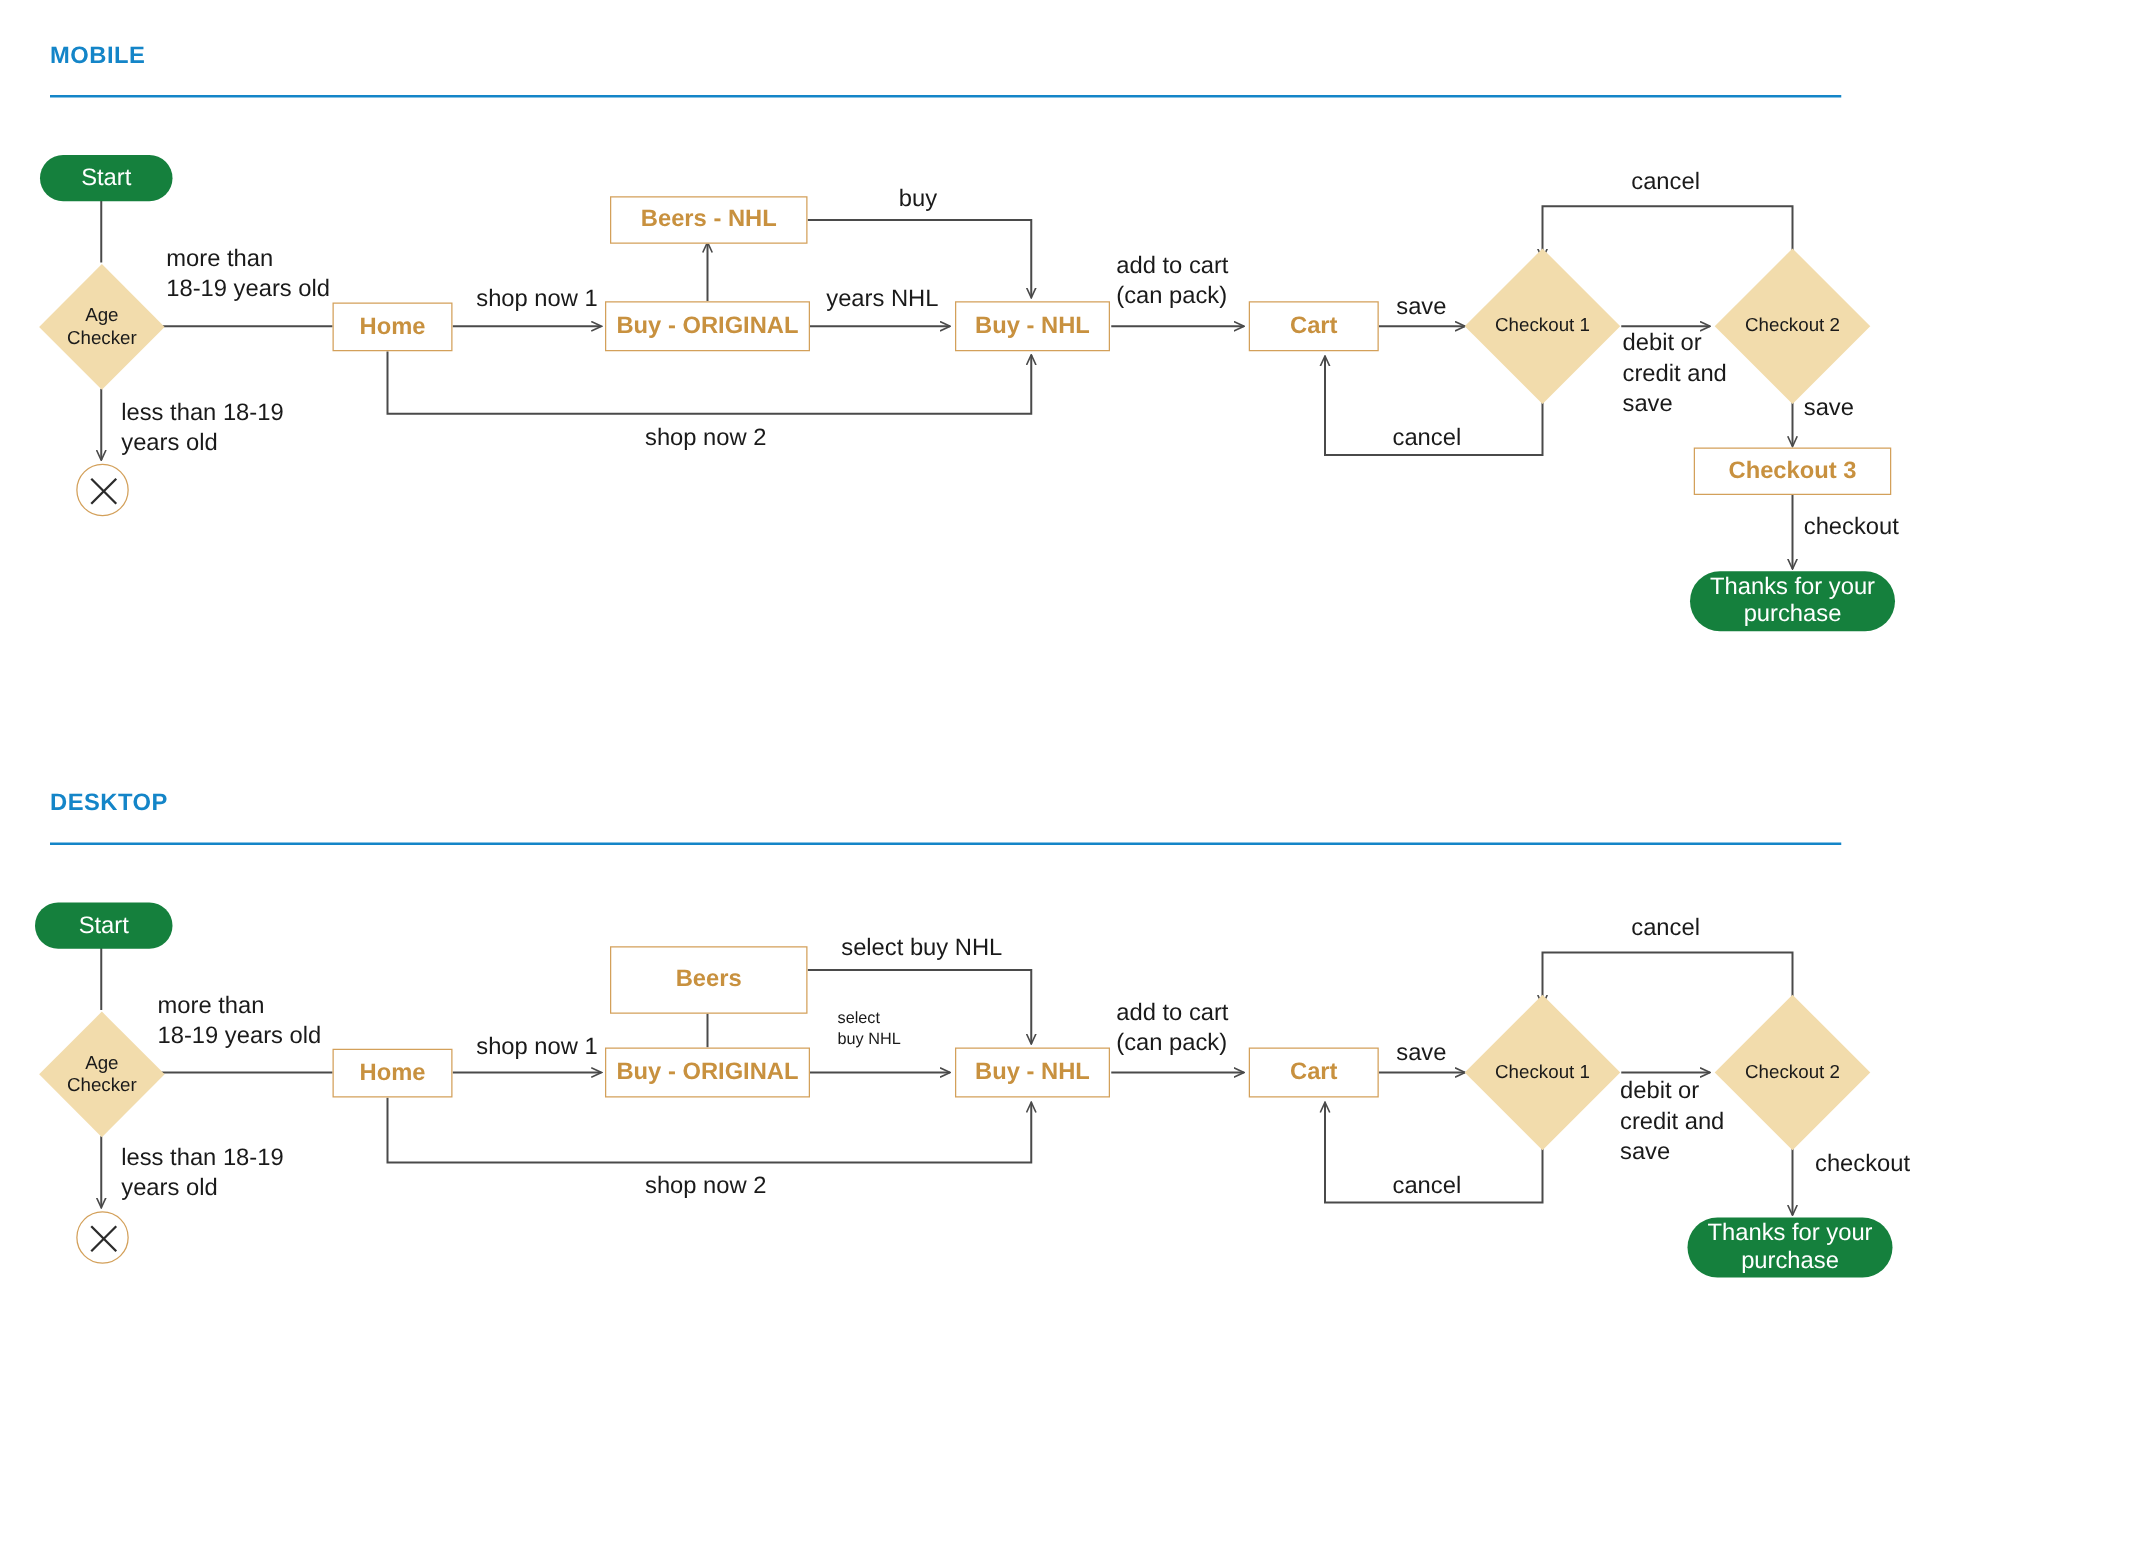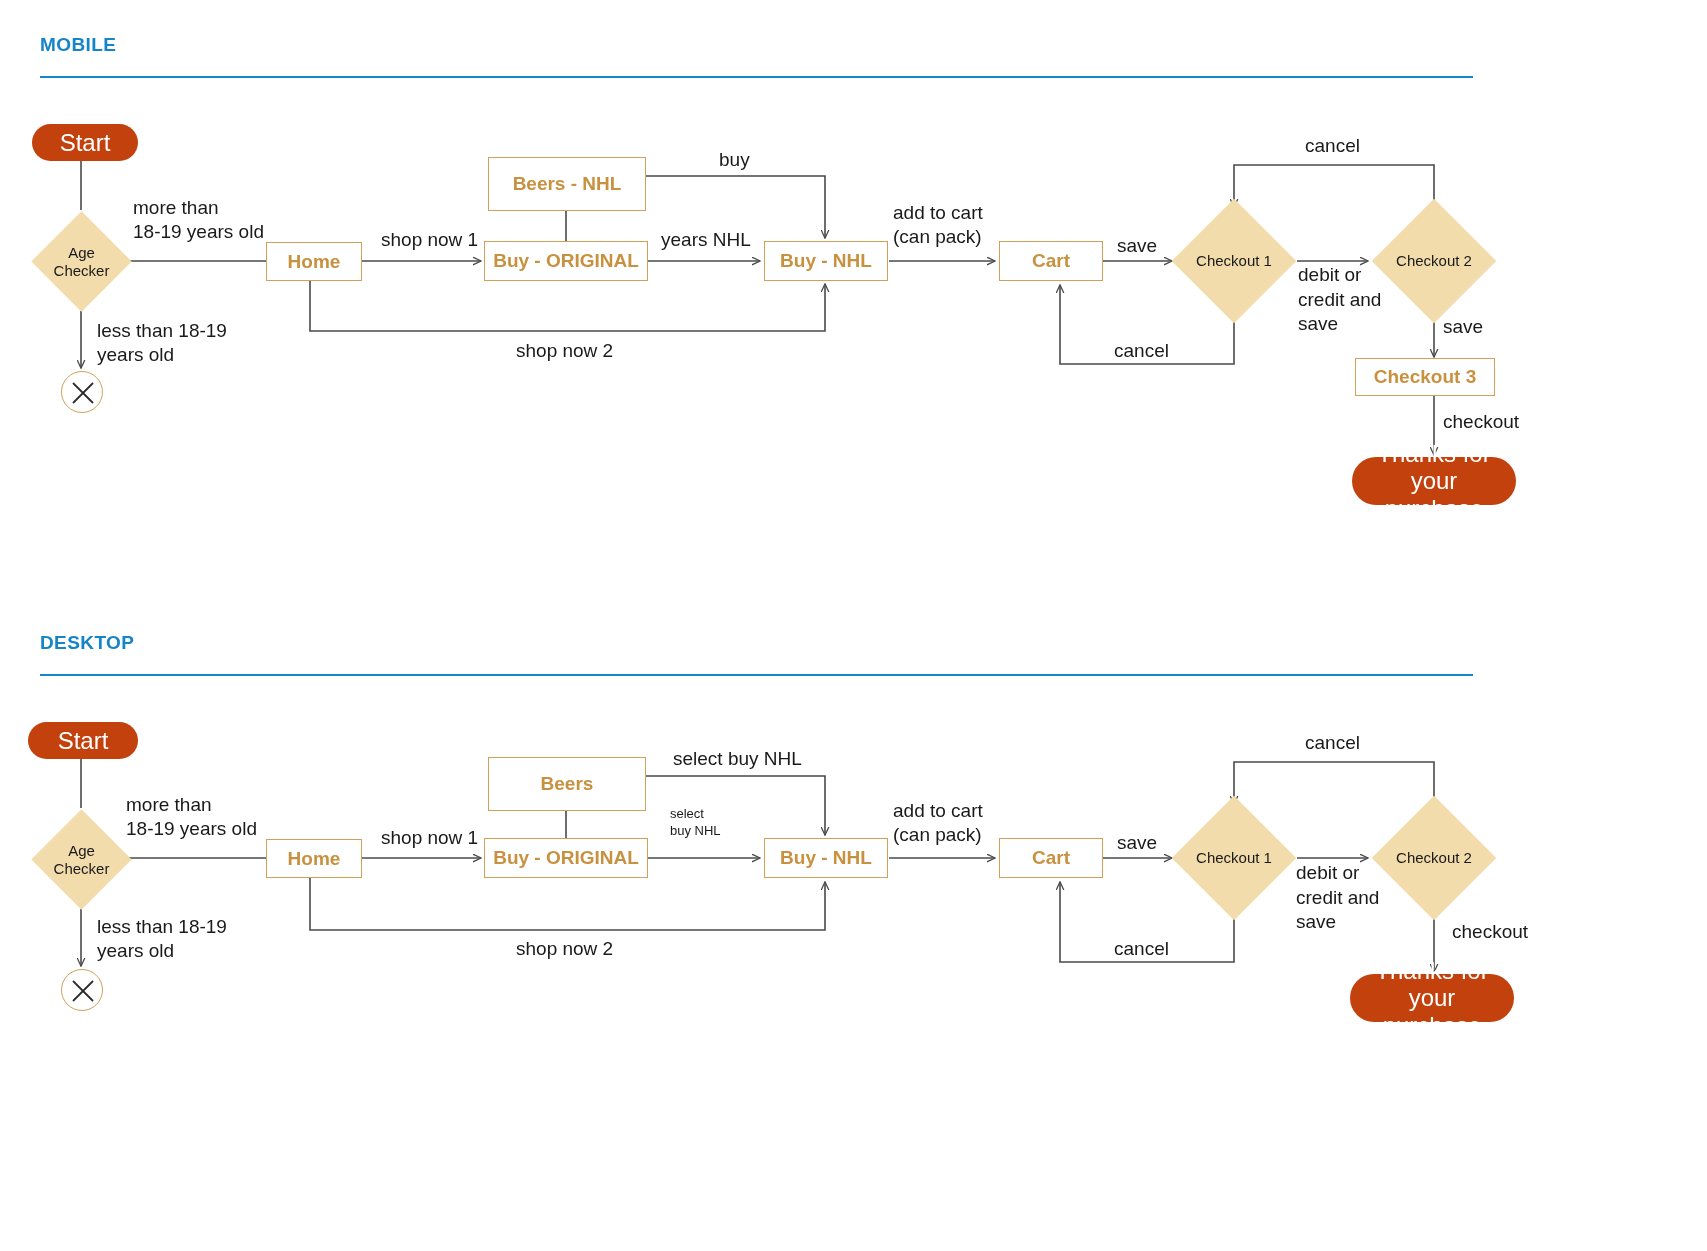--- a/index.html
+++ b/index.html
@@ -43,26 +43,26 @@
     color:#1a1a1a;
   }
   .node-diamond .dshape{
     position:absolute;left:0;top:0;width:100%;height:100%;
     background:#F2DCAC;
     transform:rotate(45deg);
   }
   .node-diamond .dtext{position:relative;z-index:2;line-height:1.15;white-space:nowrap;}
   .node-pill{
     position:absolute;
-    background:#c2410c;
+    background:#15803d;
     color:#ffffff;
     border-radius:999px;
     display:flex;align-items:center;justify-content:center;
     text-align:center;
-    font-size:24px;
+    font-size:19px;
     line-height:1.15;
     box-sizing:border-box;
   }
   .node-cross{
     position:absolute;
     border:1.8px solid #D3A05A;
     border-radius:50%;
     box-sizing:border-box;
   }
   .node-cross svg{position:absolute;left:0;top:0;}
@@ -196,36 +196,36 @@
 </div>
 
 <div class="node-cross" style="left:61px;top:371px;width:42px;height:42px;">
   <svg width="42" height="42">
     <line x1="11" y1="11" x2="31" y2="31" stroke="#2b2b2b" stroke-width="1.8"></line>
     <line x1="31" y1="11" x2="11" y2="31" stroke="#2b2b2b" stroke-width="1.8"></line>
   </svg>
 </div>
 
 <div class="node-box" style="left:266px;top:242px;width:96px;height:39px;">Home</div>
-<div class="node-box" style="left:488px;top:157px;width:158px;height:54px;">Beers - NHL</div>
+<div class="node-box" style="left:488px;top:157px;width:158px;height:38px;">Beers - NHL</div>
 <div class="node-box" style="left:484px;top:241px;width:164px;height:40px;">Buy - ORIGINAL</div>
 <div class="node-box" style="left:764px;top:241px;width:124px;height:40px;">Buy - NHL</div>
 <div class="node-box" style="left:999px;top:241px;width:104px;height:40px;">Cart</div>
 
 <div class="node-diamond" style="left:1190px;top:217px;width:88px;height:88px;">
   <div class="dshape"></div>
   <div class="dtext">Checkout 1</div>
 </div>
 
 <div class="node-diamond" style="left:1390px;top:217px;width:88px;height:88px;">
   <div class="dshape"></div>
   <div class="dtext">Checkout 2</div>
 </div>
 
-<div class="node-box" style="left:1355px;top:358px;width:140px;height:38px;">Checkout 3</div>
+<div class="node-box" style="left:1355px;top:358px;width:158px;height:38px;">Checkout 3</div>
 
 <div class="node-pill" style="left:1352px;top:457px;width:164px;height:48px;flex-direction:column;">
   <div>Thanks for your</div>
   <div>purchase</div>
 </div>
 
 <div class="node-pill" style="left:28px;top:722px;width:110px;height:37px;">Start</div>
 
 <div class="node-diamond" style="left:46px;top:824px;width:71px;height:71px;">
   <div class="dshape"></div>

